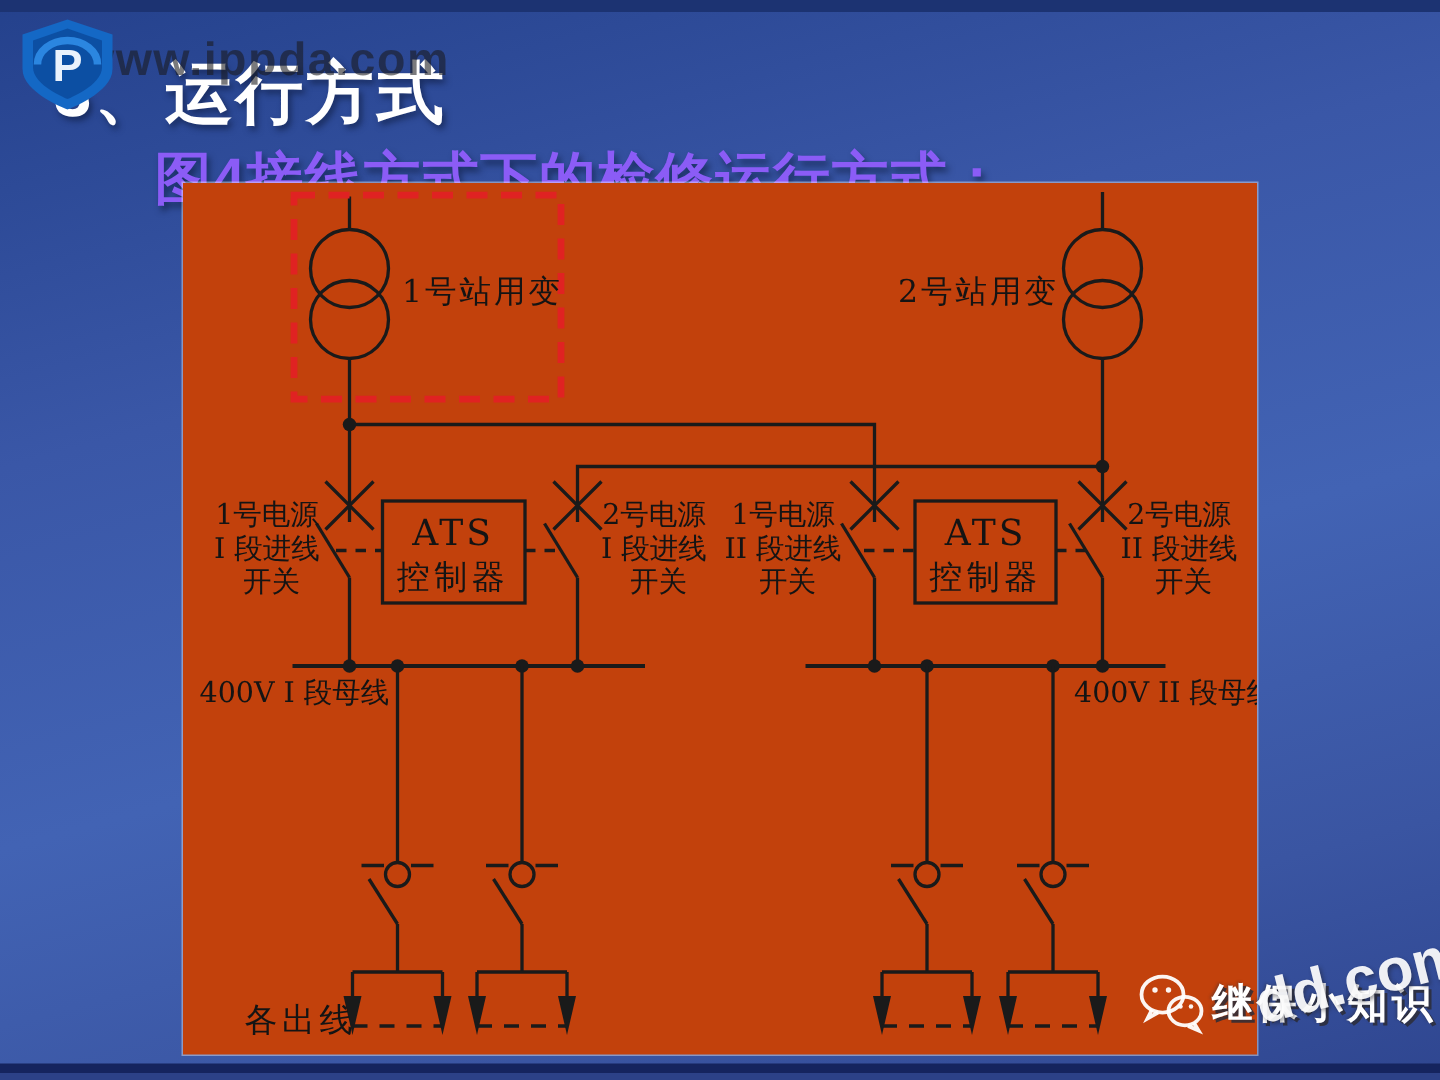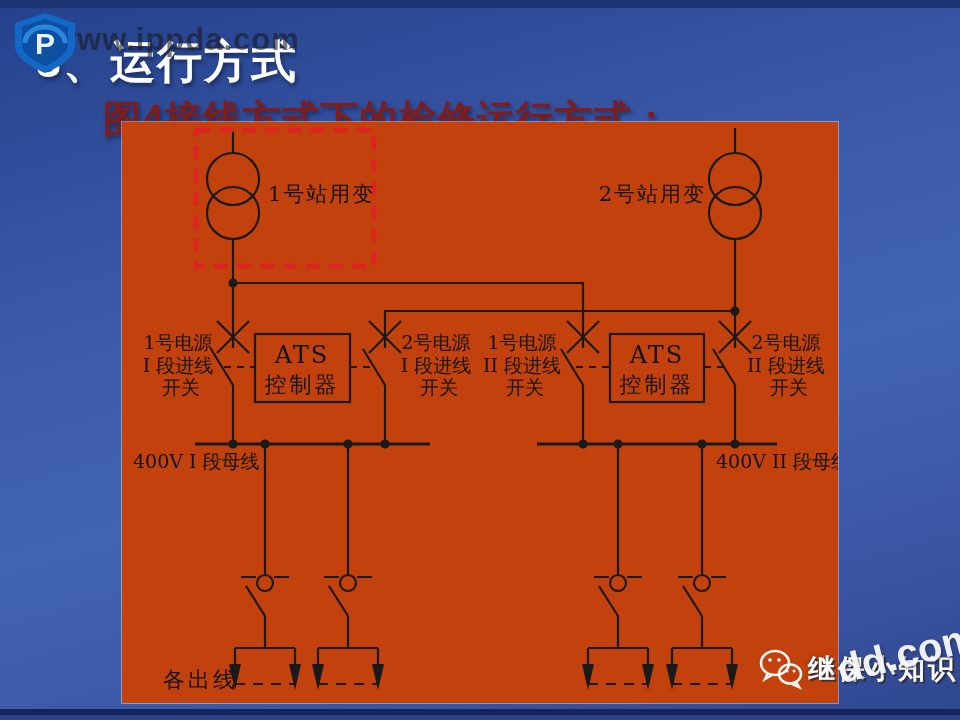--- a/index.html
+++ b/index.html
@@ -4,21 +4,21 @@
 <style>
   html,body{margin:0;padding:0;}
   body{width:960px;height:720px;overflow:hidden;position:relative;
        font-family:"Liberation Sans",sans-serif;
        background:linear-gradient(165deg,#24418c 0%,#3a57a7 32%,#4263b4 58%,#3a55a2 82%,#2f4690 100%);}
   .top-edge{position:absolute;left:0;top:0;width:960px;height:8px;background:#1c3372;}
   .footer-strip{position:absolute;left:0;bottom:0;width:960px;height:11px;
        background:linear-gradient(#15245e 0 55%,#2c4187 55% 100%);}
   .slide-title{position:absolute;left:36px;top:2px;font-size:45px;font-weight:bold;color:#ffffff;
        text-shadow:2px 3px 4px rgba(10,20,50,.55);letter-spacing:2px;white-space:nowrap;}
-  .slide-subtitle{position:absolute;left:103px;top:62px;font-size:38px;font-weight:bold;color:#7f1d1d;
+  .slide-subtitle{position:absolute;left:103px;top:62px;font-size:38px;font-weight:bold;color:#8b5cf6;
        text-shadow:2px 3px 4px rgba(10,20,50,.55);letter-spacing:1px;white-space:nowrap;}
   .wm-top{position:absolute;left:52px;top:22px;font-size:31px;font-weight:bold;
        color:rgba(25,25,30,.58);letter-spacing:1px;white-space:nowrap;z-index:5;}
   .logo{position:absolute;left:8px;top:10px;width:74px;height:66px;z-index:6;}
   .panel{position:absolute;left:122px;top:122px;width:716px;height:581px;background:#c2410c;
        box-shadow:0 0 0 1px rgba(255,255,255,.4);}
   .diagram-svg{position:absolute;left:0;top:0;width:716px;height:581px;}
   .dline{stroke:#1a1a1a;stroke-width:2.2;fill:none;}
   .dbus{stroke:#1a1a1a;stroke-width:2.8;fill:none;}
   .ddash{stroke:#1a1a1a;stroke-width:2.2;fill:none;stroke-dasharray:7 6;}

